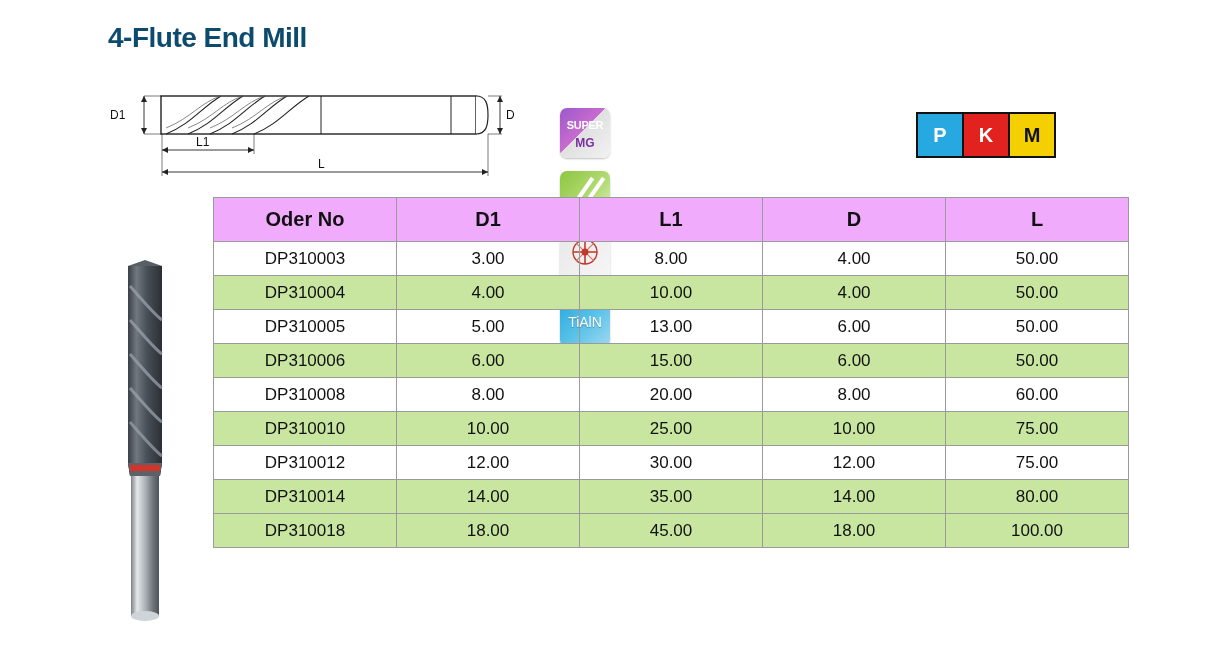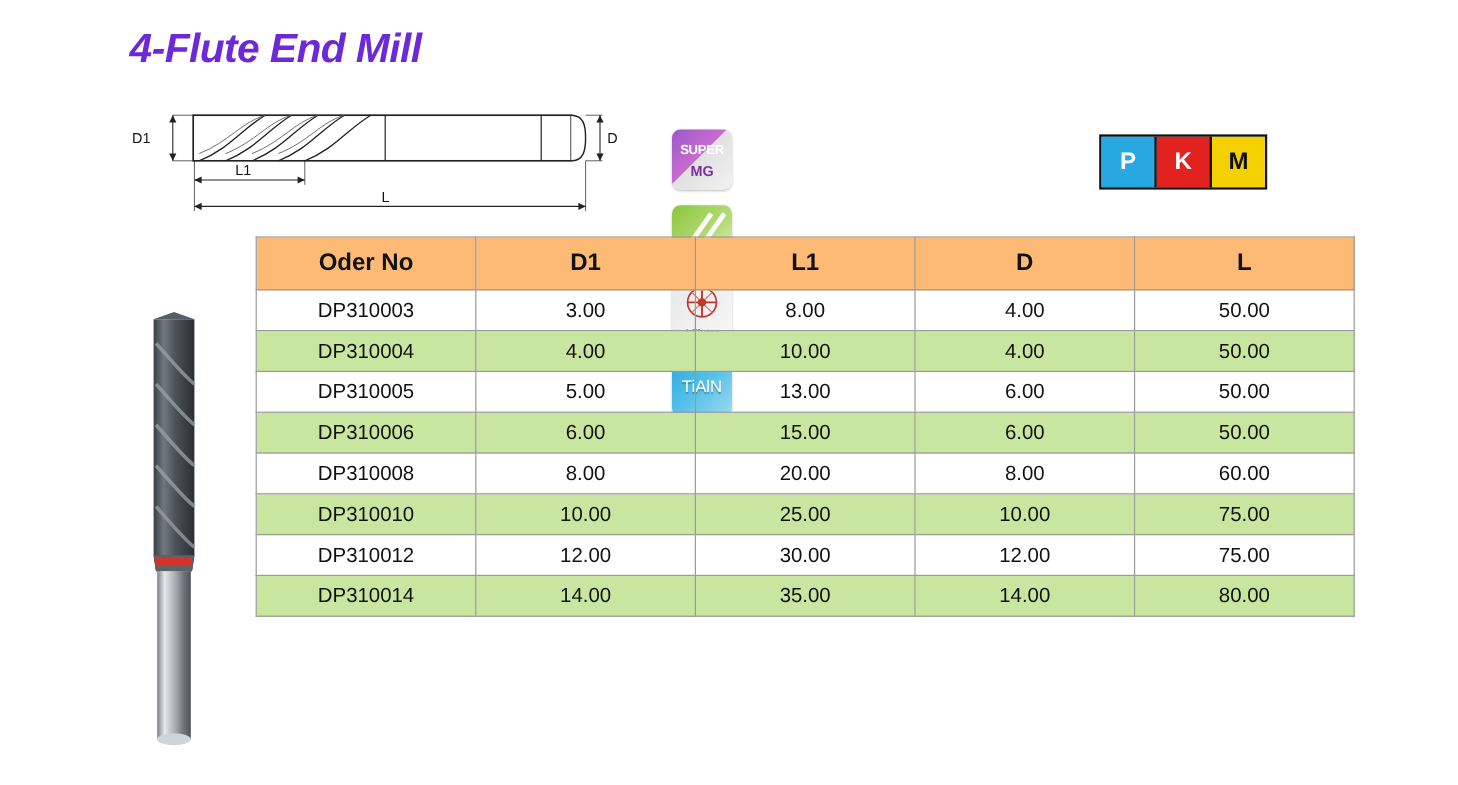--- a/index.html
+++ b/index.html
@@ -13,24 +13,23 @@
     font-family: "Liberation Sans", sans-serif;
     position: relative;
     overflow: hidden;
   }
 
   
   .page-title {
     position: absolute;
     left: 108px;
     top: 22px;
-    font-size: 34px;
-    font-weight: bold;
-    font-style: italic;
-    color: #6d28d9;
+    font-size: 28px;
+    font-weight: bold;
+    color: #0c4a6e;
     letter-spacing: -0.5px;
   }
 
   
   .drawing {
     position: absolute;
     left: 96px;
     top: 78px;
     width: 440px;
     height: 110px;
@@ -169,21 +168,21 @@
   .spec-table th,
   .spec-table td {
     border: 1px solid #9a9a9a;
     text-align: center;
     font-size: 17px;
     color: #111111;
     height: 33px;
     padding: 0;
   }
   .spec-table thead th {
-    background: #fdba74;
+    background: #f0abfc;
     font-size: 20px;
     font-weight: bold;
     height: 43px;
   }
   .spec-table tbody tr.alt td {
     background: #c8e6a0;
     text-align: center;
   }
   .spec-table tbody tr td:first-child { width: 190px; }
 </style>
@@ -371,14 +370,21 @@
       <td>12.00</td>
       <td>75.00</td>
     </tr>
     <tr class="alt">
       <td>DP310014</td>
       <td>14.00</td>
       <td>35.00</td>
       <td>14.00</td>
       <td>80.00</td>
     </tr>
+    <tr class="alt">
+      <td>DP310018</td>
+      <td>18.00</td>
+      <td>45.00</td>
+      <td>18.00</td>
+      <td>100.00</td>
+    </tr>
   </tbody>
 </table>
 
 </body></html>

